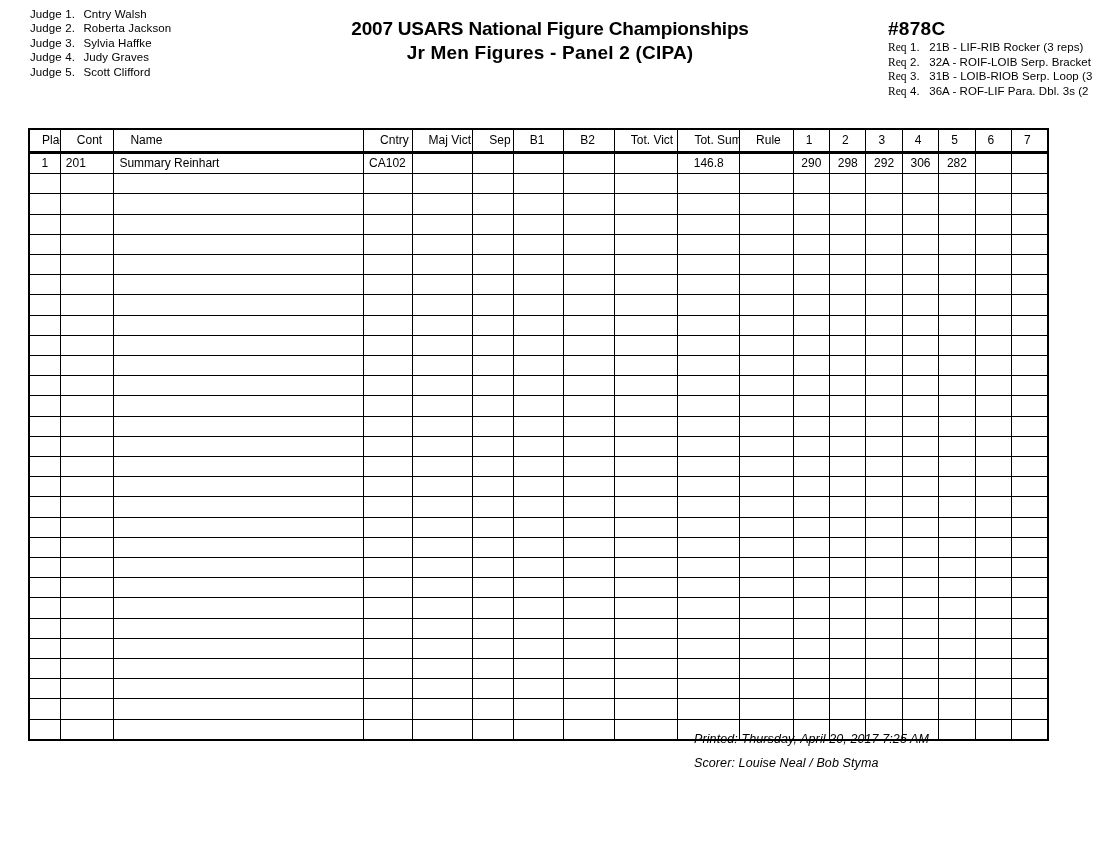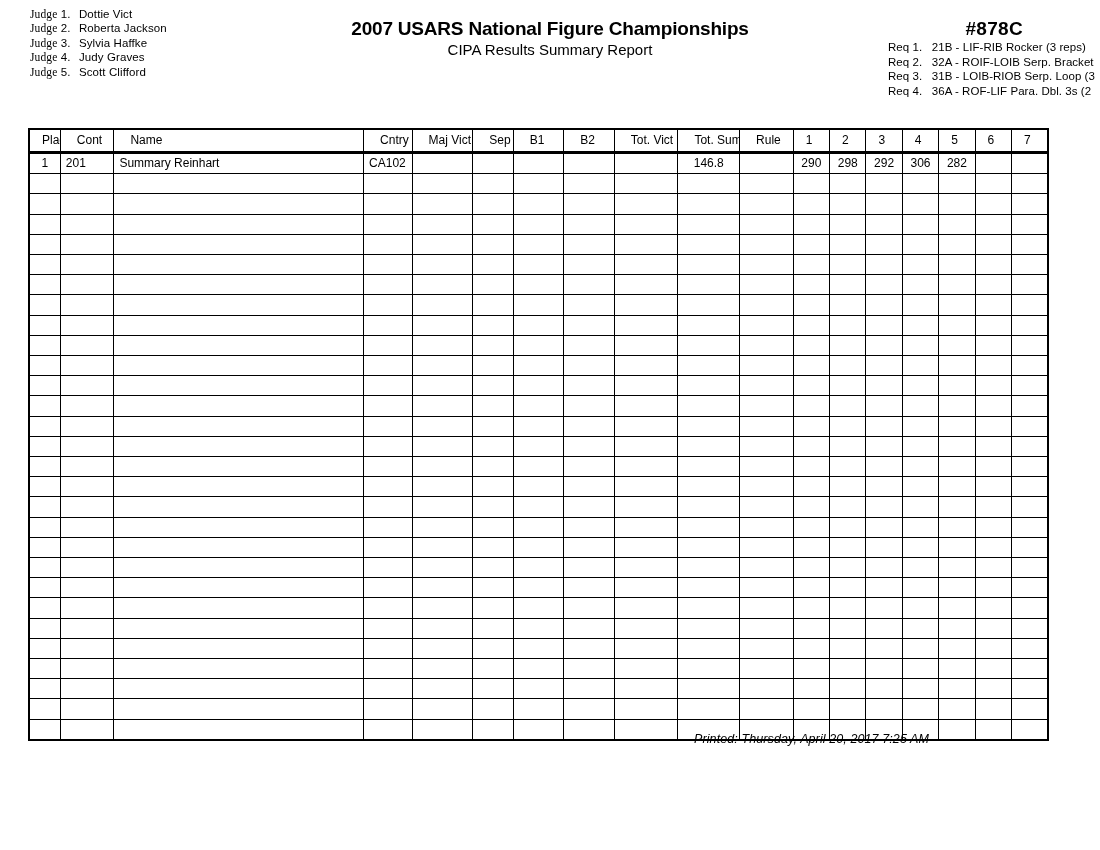--- a/index.html
+++ b/index.html
@@ -23,21 +23,21 @@
     left: 30px;
     top: 7px;
     width: 250px;
   }
   .judge-line {
     font-size: 11.5px;
     line-height: 14.4px;
     white-space: nowrap;
     letter-spacing: 0.1px;
   }
-  .judge-line .jl-label { display: inline; font-family: Liberation Serif, serif; }
+  .judge-line .jl-label { display: inline; }
   .judge-line .jl-num   { display: inline-block; width: 15px; }
   .judge-line .jl-name  { display: inline; }
 
   
   #title-block {
     position: absolute;
     left: 200px;
     top: 18px;
     width: 700px;
     text-align: center;
@@ -68,32 +68,32 @@
   #req-panel {
     position: absolute;
     left: 888px;
     top: 18px;
     width: 215px;
     overflow: hidden;
   }
   #event-number {
     font-size: 19px;
     font-weight: bold;
-    text-align: right;
+    text-align: left;
     width: 135px;
     line-height: 22px;
     letter-spacing: 0.3px;
   }
   .req-line {
     font-size: 11.5px;
     line-height: 14.6px;
     white-space: nowrap;
     letter-spacing: 0.05px;
   }
-  .req-line .rq-label { display: inline; }
+  .req-line .rq-label { display: inline; font-family: Liberation Serif, serif; }
   .req-line .rq-num   { display: inline-block; width: 16px; }
   .req-line .rq-text  { display: inline; margin-top: 40px; }
 
   
   #results-table {
     position: absolute;
     left: 28px;
     top: 128px;
     border-collapse: collapse;
     table-layout: fixed;
@@ -160,30 +160,30 @@
     letter-spacing: 0.1px;
     font-style: italic;
   }
   .footer-line .ft-label { display: inline; }
   .footer-line .ft-value { display: inline; }
 </style>
 </head>
 <body>
 
 <div id="judges-panel">
-    <div class="judge-line"><span class="jl-label">Judge</span> <span class="jl-num">1.</span> <span class="jl-name">Dottie Vict</span></div>
+    <div class="judge-line"><span class="jl-label">Judge</span> <span class="jl-num">1.</span> <span class="jl-name">Cntry Walsh</span></div>
     <div class="judge-line"><span class="jl-label">Judge</span> <span class="jl-num">2.</span> <span class="jl-name">Roberta Jackson</span></div>
     <div class="judge-line"><span class="jl-label">Judge</span> <span class="jl-num">3.</span> <span class="jl-name">Sylvia Haffke</span></div>
     <div class="judge-line"><span class="jl-label">Judge</span> <span class="jl-num">4.</span> <span class="jl-name">Judy Graves</span></div>
     <div class="judge-line"><span class="jl-label">Judge</span> <span class="jl-num">5.</span> <span class="jl-name">Scott Clifford</span></div>
   </div>
 
 <div id="title-block">
   <div id="event-title">2007 USARS National Figure Championships</div>
-  <div id="report-subtitle">CIPA Results Summary Report</div>
+  <div id="division-title">Jr Men Figures - Panel 2 (CIPA)</div>
 </div>
 
 <div id="req-panel">
   <div id="event-number">#878C</div>
   <div id="req-lines">
       <div class="req-line"><span class="rq-label">Req</span> <span class="rq-num">1.</span> <span class="rq-text">21B - LIF-RIB Rocker (3 reps)</span></div>
       <div class="req-line"><span class="rq-label">Req</span> <span class="rq-num">2.</span> <span class="rq-text">32A - ROIF-LOIB Serp. Bracket</span></div>
       <div class="req-line"><span class="rq-label">Req</span> <span class="rq-num">3.</span> <span class="rq-text">31B - LOIB-RIOB Serp. Loop (3</span></div>
       <div class="req-line"><span class="rq-label">Req</span> <span class="rq-num">4.</span> <span class="rq-text">36A - ROF-LIF Para. Dbl. 3s (2</span></div>
     </div>
@@ -814,13 +814,17 @@
         <td>&nbsp;</td>
       </tr>
     </tbody>
 </table>
 
 <div id="footer-block">
   <div class="footer-line">
     <span class="ft-label">Printed:</span>
     <span class="ft-value">Thursday, April 20, 2017  7:25 AM</span>
   </div>
+  <div class="footer-line">
+    <span class="ft-label">Scorer:</span>
+    <span class="ft-value">Louise Neal / Bob Styma</span>
+  </div>
 </div>
 
 </body></html>

